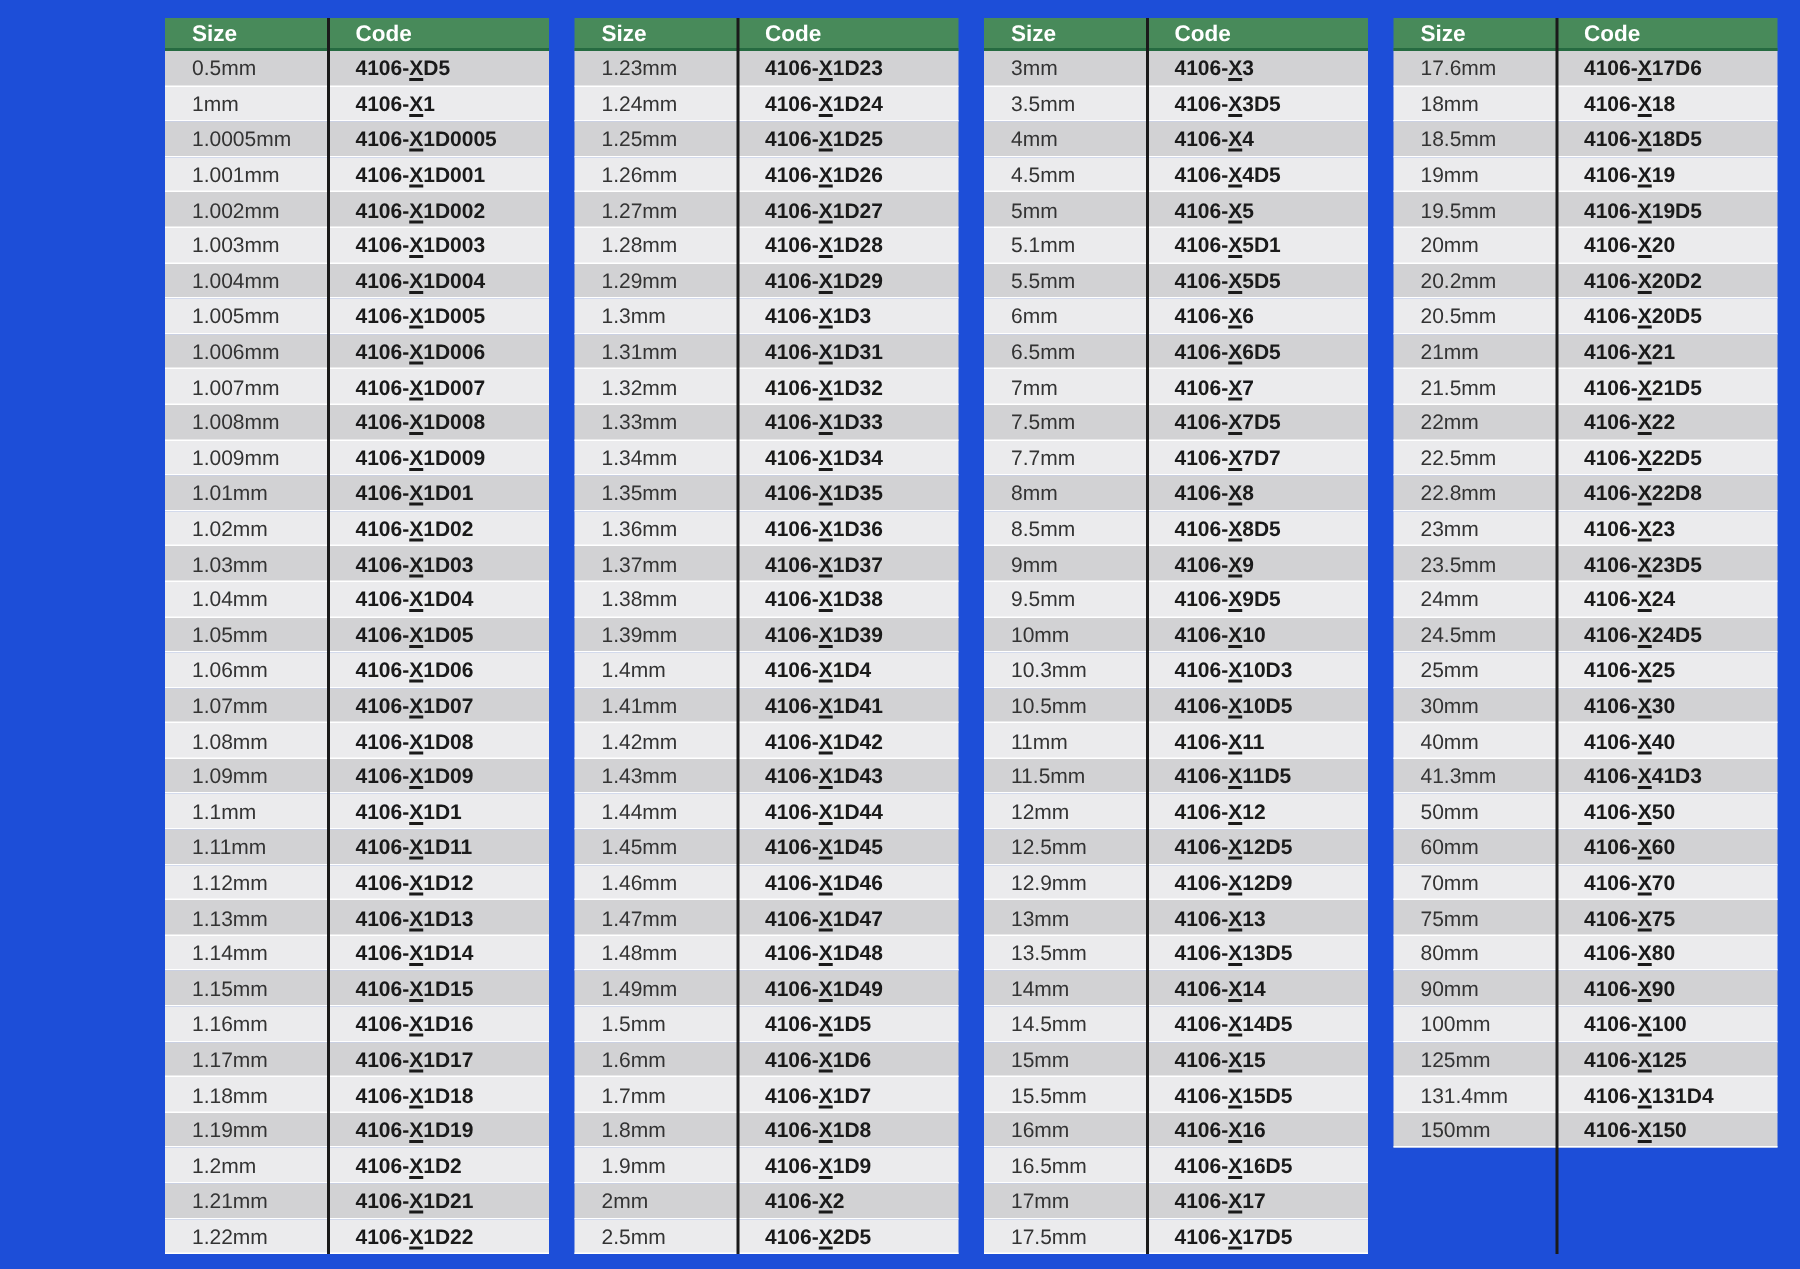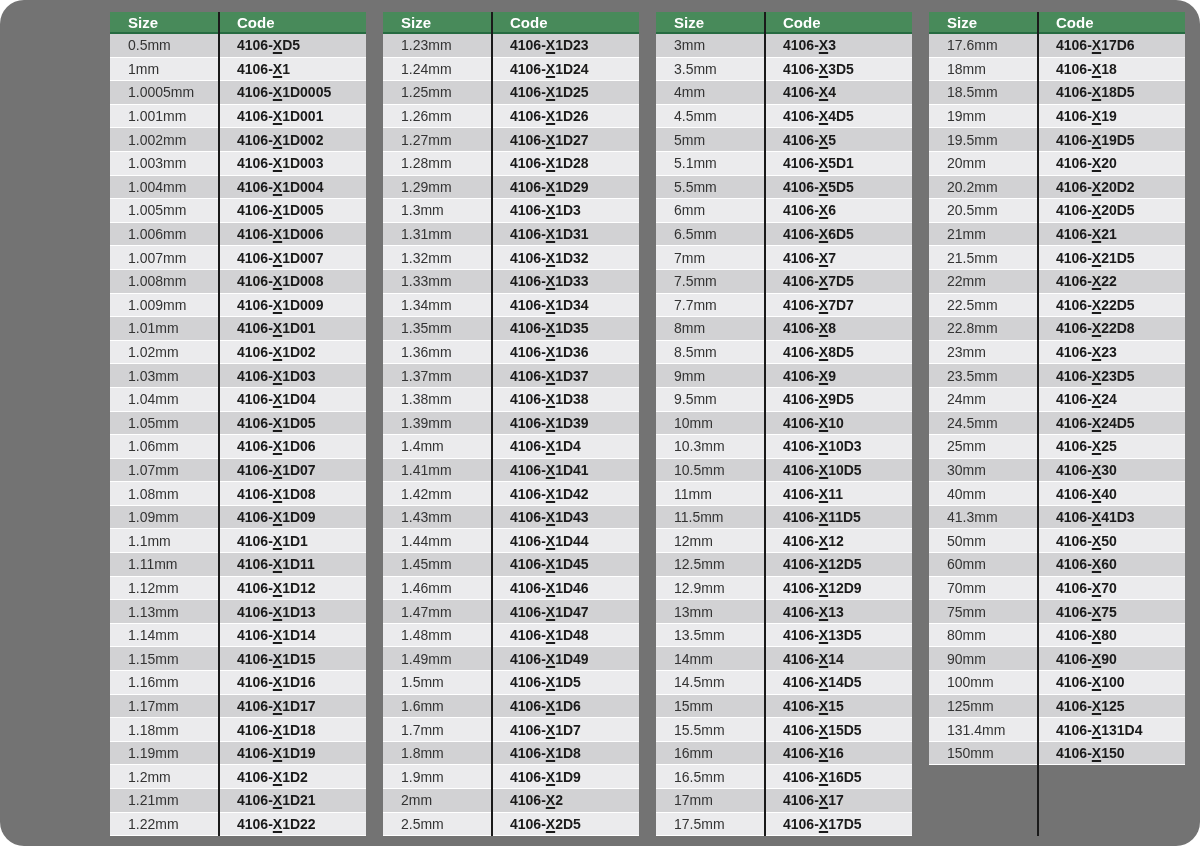--- a/index.html
+++ b/index.html
@@ -1,18 +1,18 @@
 <!DOCTYPE html>
 <html><head>
 <meta charset="utf-8">
 <style>
   * { margin: 0; padding: 0; box-sizing: border-box; }
   html, body { width: 1200px; height: 846px; background: #ffffff; }
   body { font-family: "Liberation Sans", sans-serif; }
-  .page { position: relative; width: 1200px; height: 846px; background: #737373; overflow: hidden; border-radius: 24px; }
+  .page { position: relative; width: 1200px; height: 846px; background: #1d4ed8; overflow: hidden; }
   .tables-wrap { position: absolute; left: 110px; top: 12px; display: flex; gap: 17px; }
   .data-table { position: relative; width: 256px; }
   .divider { position: absolute; left: 108px; top: 0; bottom: 0; width: 1.5px; background: #1a1a1a; z-index: 2; }
   .t-head { display: flex; height: 22px; align-items: center; border-bottom: 2px solid #266b41; }
   .t-head .cell { color: #ffffff; font-weight: bold; font-size: 15px; }
   .t-row { display: flex; height: 23.6px; align-items: center; border-bottom: 1px solid #ffffff; }
   .t-row.odd  { background: #d2d2d4; }
   .t-row.even { background: #ebebed; }
   .cell { display: flex; align-items: center; height: 100%; overflow: hidden; white-space: nowrap; }
   .cell-size { width: 108px; padding-left: 18px; font-size: 14px; color: #333333; }

